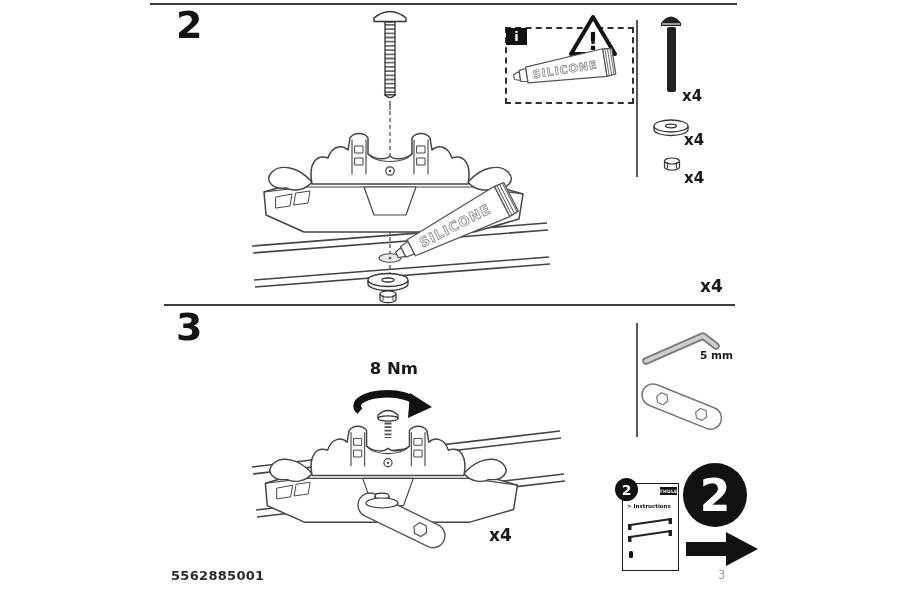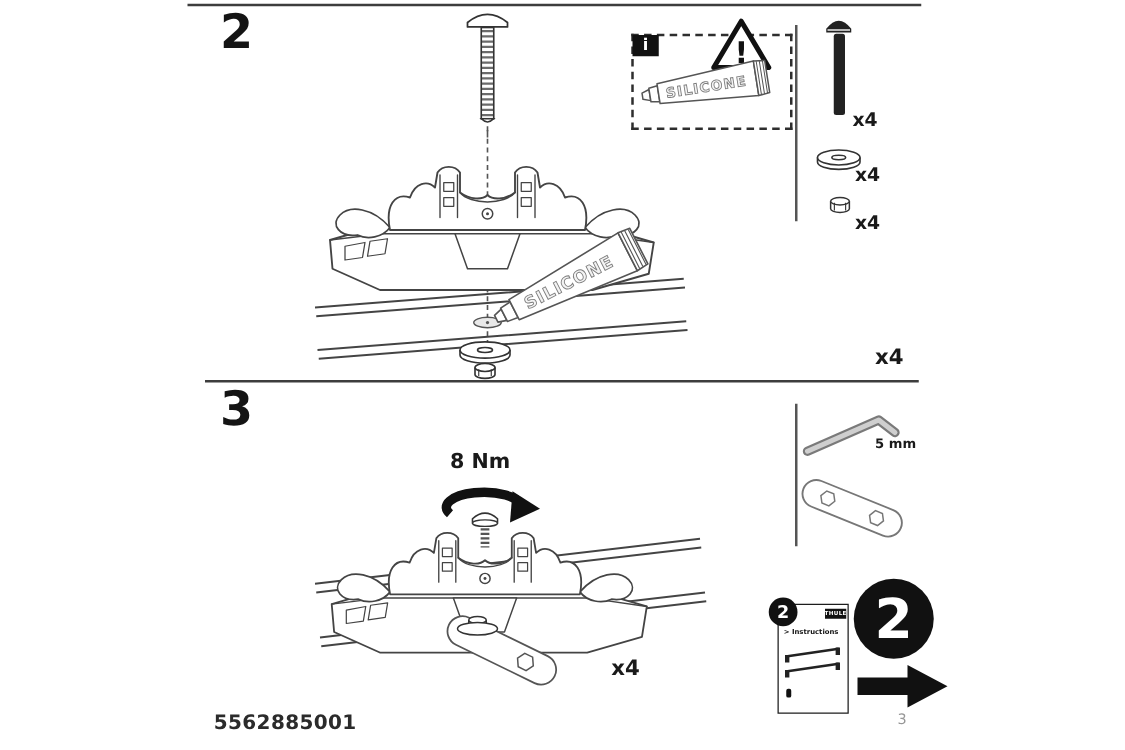--- a/index.html
+++ b/index.html
@@ -3,30 +3,30 @@
 <meta charset="utf-8">
 <style>
   html,body{margin:0;padding:0;background:#fff;}
   body{width:900px;height:600px;overflow:hidden;font-family:"DejaVu Sans","Liberation Sans",sans-serif;color:#141414;}
   #page{position:relative;width:900px;height:600px;background:#fff;}
   .abs{position:absolute;}
   .rule{background:#3d3d3d;}
   .vrule{background:#555;}
   .step-num{font-size:38px;font-weight:700;line-height:1;color:#141414;}
   .qty-big{font-size:17px;font-weight:700;color:#1a1a1a;}
-  .torque{font-size:16.5px;font-weight:700;text-align:left;color:#1a1a1a;}
+  .torque{font-size:16.5px;font-weight:700;text-align:right;color:#1a1a1a;}
   .toolsize{font-size:10.5px;font-weight:700;color:#1a1a1a;}
   .infobox{border:2px dashed #2e2e2e;background:#fff;}
   .ibadge{background:#111;color:#fff;font-size:13px;font-weight:700;display:flex;align-items:center;justify-content:center;}
   .card{background:#fff;border:1.6px solid #1c1c1c;box-sizing:border-box;}
   .card-badge{background:#111;color:#fff;border-radius:50%;display:flex;align-items:center;justify-content:center;font-size:14px;font-weight:700;}
   .brandbox{background:#111;color:#fff;font-size:4.5px;font-weight:700;display:flex;align-items:center;justify-content:center;letter-spacing:0.3px;}
   .instr{font-size:5.5px;font-weight:700;color:#111;}
   .bigcircle{background:#111;border-radius:50%;color:#fff;font-size:44px;font-weight:700;display:flex;align-items:center;justify-content:center;}
-  .footer-part{font-size:16px;font-weight:600;color:#2b2b2b;letter-spacing:0.3px;}
+  .footer-part{font-size:13px;font-weight:600;color:#2b2b2b;letter-spacing:0.3px;}
   .footer-page{font-size:11.5px;color:#979797;}
   svg{overflow:visible;display:block;}
   svg text{font-family:"DejaVu Sans","Liberation Sans",sans-serif;}
   .qtytxt{font-size:15px;font-weight:700;fill:#1a1a1a;}
   .silitxt{font-weight:700;fill:#f3f3f3;stroke:#7d7d7d;stroke-width:0.7px;letter-spacing:1px;}
 </style>
 </head>
 <body>
 
 <div id="page">

